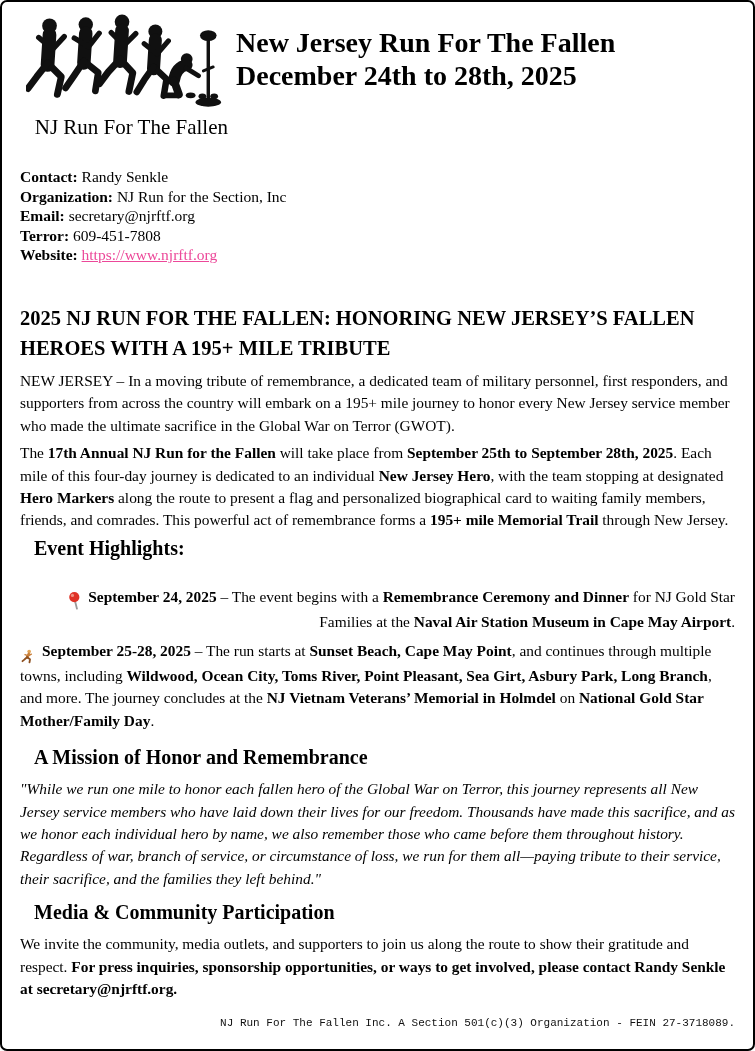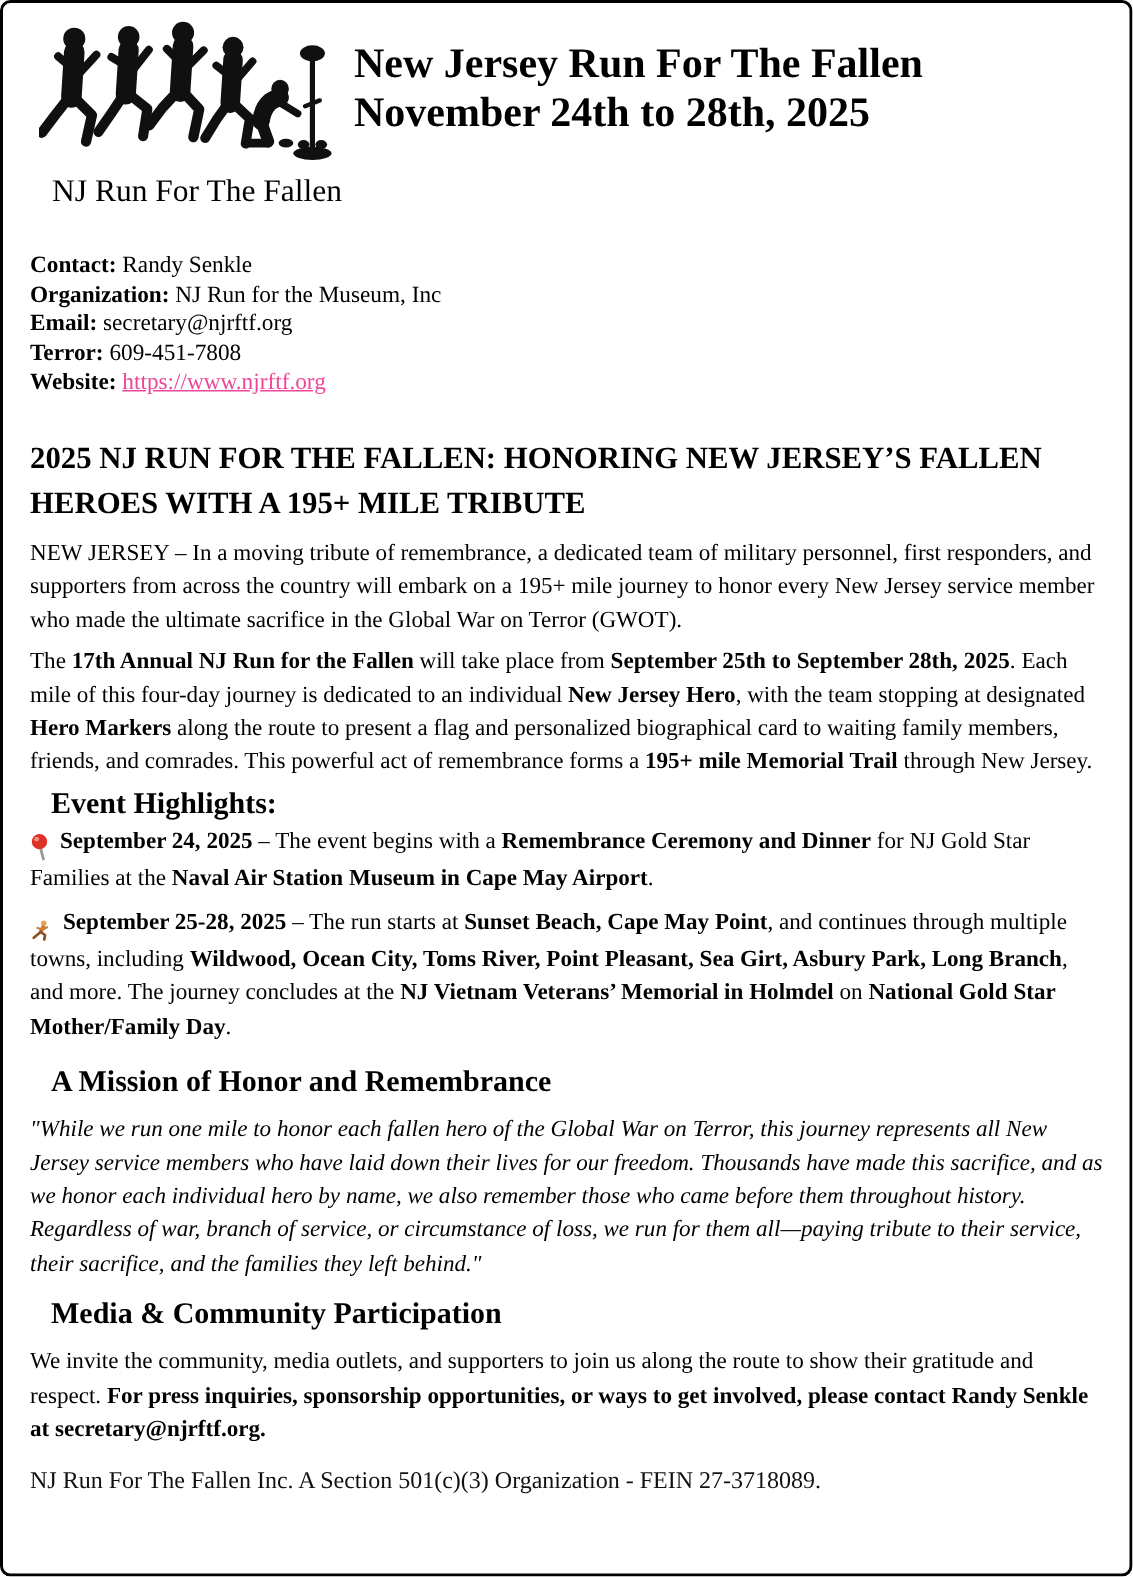--- a/index.html
+++ b/index.html
@@ -27,43 +27,43 @@
     font-weight: 700; font-size: 28px; line-height: 33px;
     white-space: nowrap;
   }
 
   
   .contact { margin-top: 28px; font-size: 15.5px; line-height: 19.6px; }
   .contact b { font-weight: 700; }
   .contact a { text-decoration: underline; cursor: pointer; }
 
   
-  .headline { margin: 26px 0 0 0; font-size: 20.5px; line-height: 30px; font-weight: 700; }
+  .headline { margin: 38px 0 0 0; font-size: 20.5px; line-height: 30px; font-weight: 700; }
   .body-p { margin: 0; font-size: 15.4px; line-height: 22.4px; }
   [data-name="intro-paragraph"]    { margin-top: 7px; }
   [data-name="overview-paragraph"] { margin-top: 5px; }
   .subhead { margin: 0 0 0 14px; font-size: 20px; line-height: 20px; font-weight: 700; }
   [data-name="event-highlights-heading"] { margin-top: 6px; }
   .bullet-p { margin: 0; font-size: 15.4px; line-height: 22.4px; }
-  [data-name="highlight-sept-24"]    { margin-top: 4px; }
+  [data-name="highlight-sept-24"]    { margin-top: 28px; text-align: right; }
   [data-name="highlight-sept-25-28"] { margin-top: 6px; }
   [data-name="mission-heading"] { margin-top: 15px; }
   .quote { font-style: italic; }
   [data-name="mission-quote"] { margin-top: 11px; }
   [data-name="media-heading"] { margin-top: 12px; }
   [data-name="media-paragraph"] { margin-top: 11px; }
 
   .icon { display: inline-block; vertical-align: -3px; margin-right: 7px; }
   .icon svg { display: inline-block; vertical-align: bottom; }
 
   
   .footer {
-    margin-top: 15px; text-align: left;
-    font-family: Liberation Serif, serif;
-    font-size: 16px; line-height: 15px; color: #111;
+    margin-top: 15px; text-align: right;
+    font-family: Liberation Mono, monospace;
+    font-size: 11px; line-height: 15px; color: #111;
   }
 </style>
 </head>
 <body>
 
 <div class="page" data-name="document-page">
 
   <header class="header" data-name="header">
     <div class="logo" data-name="logo">
       <svg width="196" height="100" viewBox="0 0 200 102" data-name="runners-and-battlefield-cross-icon" aria-hidden="true">
@@ -118,32 +118,32 @@
             <ellipse cx="192" cy="84" rx="4" ry="3" stroke="none"></ellipse>
             <ellipse cx="186" cy="90" rx="13" ry="4.5" stroke="none"></ellipse>
           </g>
         </g>
       </svg>
       <div class="logo-caption" data-name="logo-caption">NJ Run For The Fallen</div>
     </div>
 
     <div class="title-block" data-name="page-title">
       <div data-name="title-line-1">New Jersey Run For The Fallen</div>
-      <div data-name="title-line-2">November 24th to 28th, 2025</div>
+      <div data-name="title-line-2">December 24th to 28th, 2025</div>
     </div>
   </header>
 
   <section class="contact" data-name="contact-block">
     <div class="contact-row" data-name="contact-row-contact">
       <b data-name="contact-label">Contact:</b>
       <span data-name="contact-value">Randy Senkle</span>
     </div>
     <div class="contact-row" data-name="contact-row-organization">
       <b data-name="organization-label">Organization:</b>
-      <span data-name="organization-value">NJ Run for the Museum, Inc</span>
+      <span data-name="organization-value">NJ Run for the Section, Inc</span>
     </div>
     <div class="contact-row" data-name="contact-row-email">
       <b data-name="email-label">Email:</b>
       <span data-name="email-value">secretary@njrftf.org</span>
     </div>
     <div class="contact-row" data-name="contact-row-phone">
       <b data-name="phone-label">Terror:</b>
       <span data-name="phone-value">609-451-7808</span>
     </div>
     <div class="contact-row" data-name="contact-row-website">

